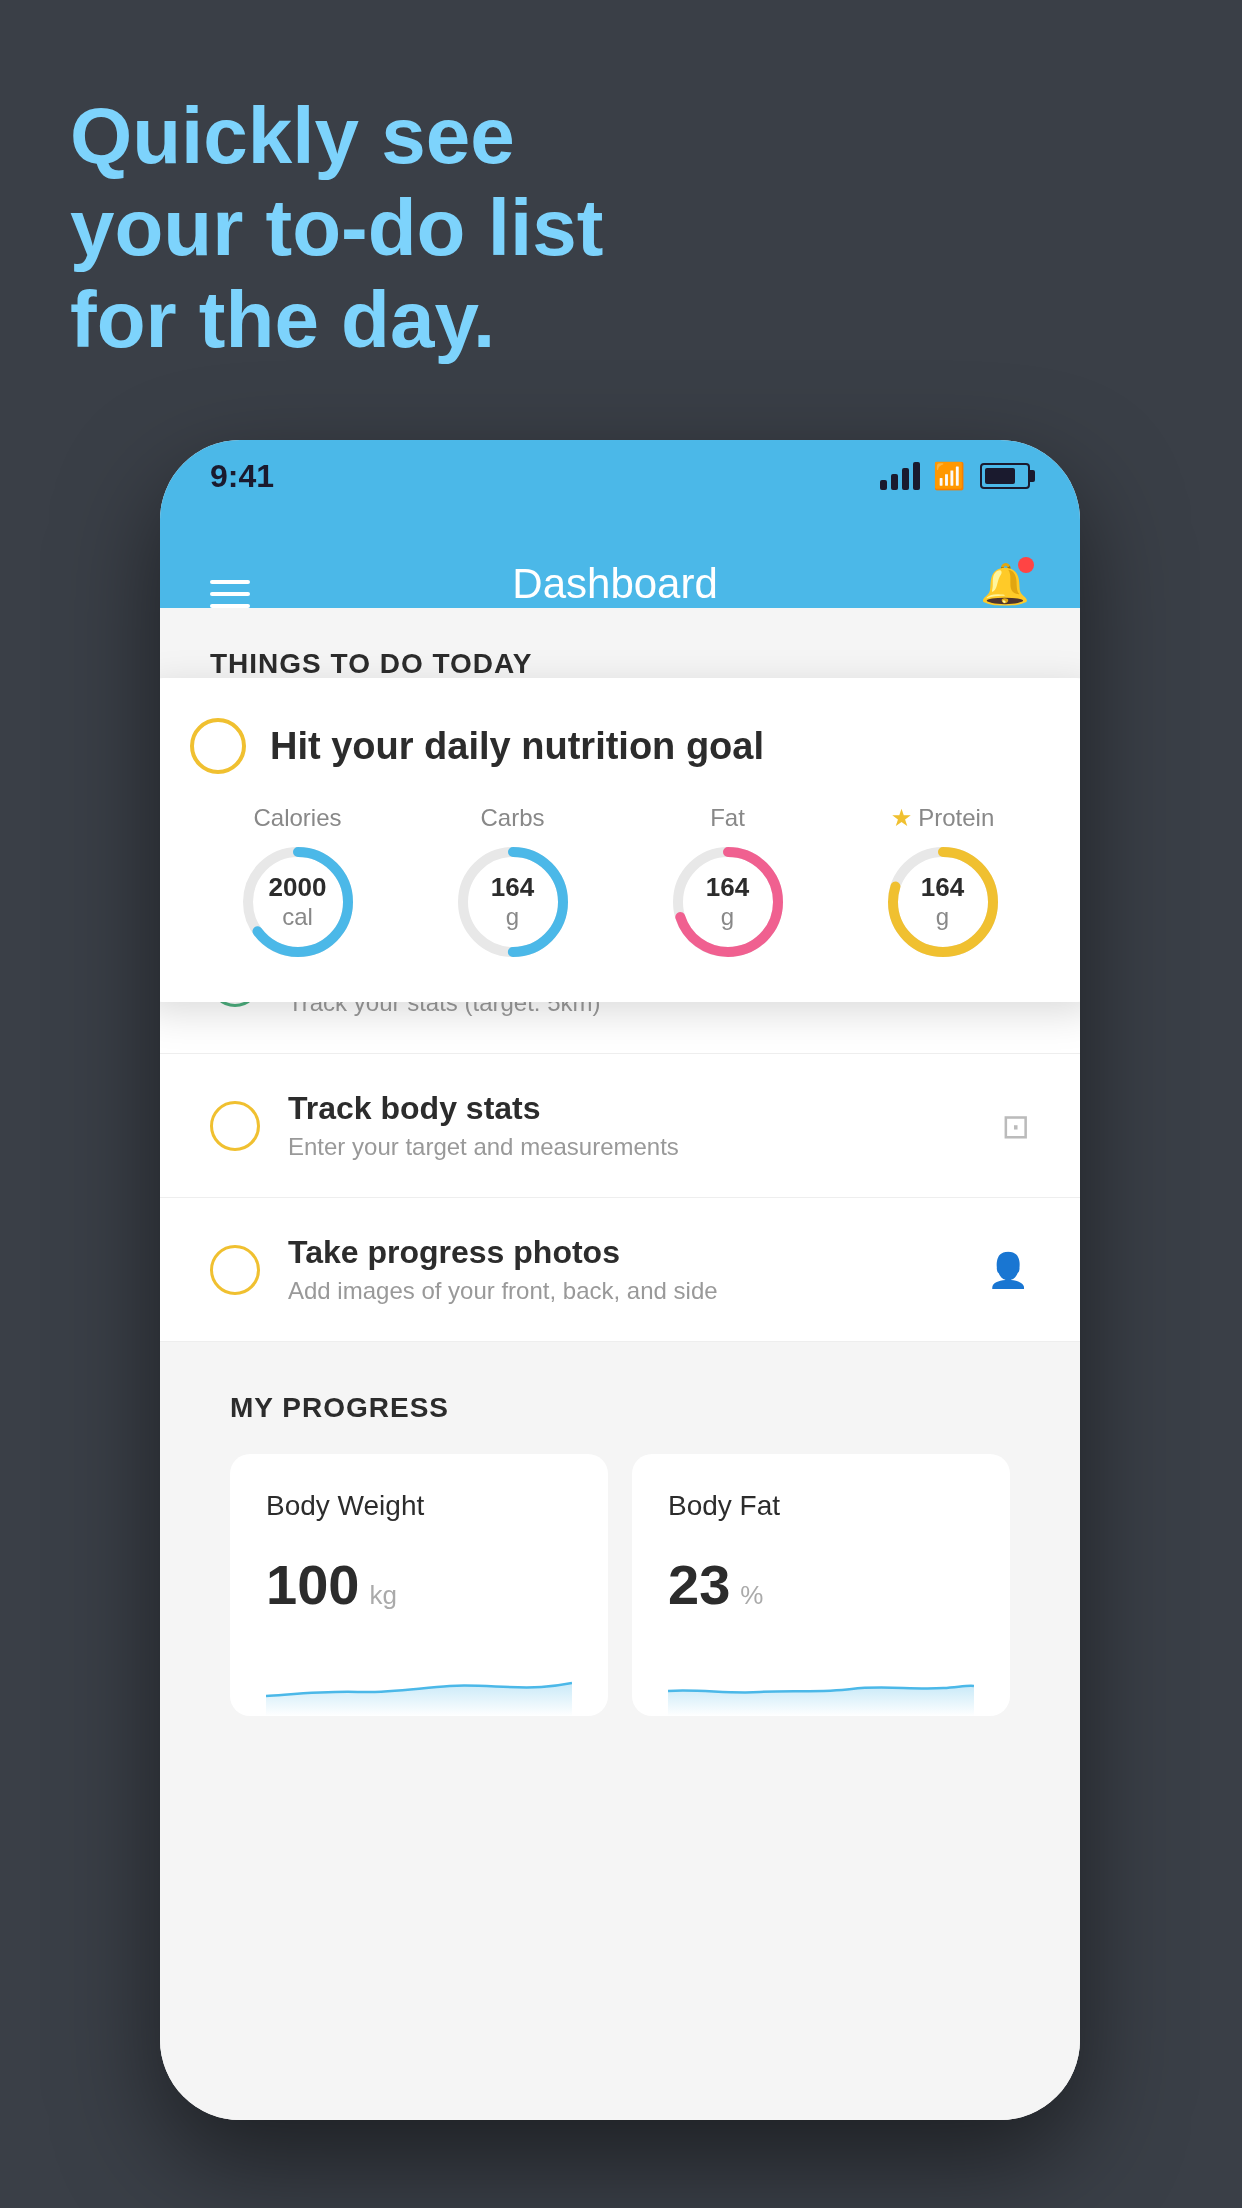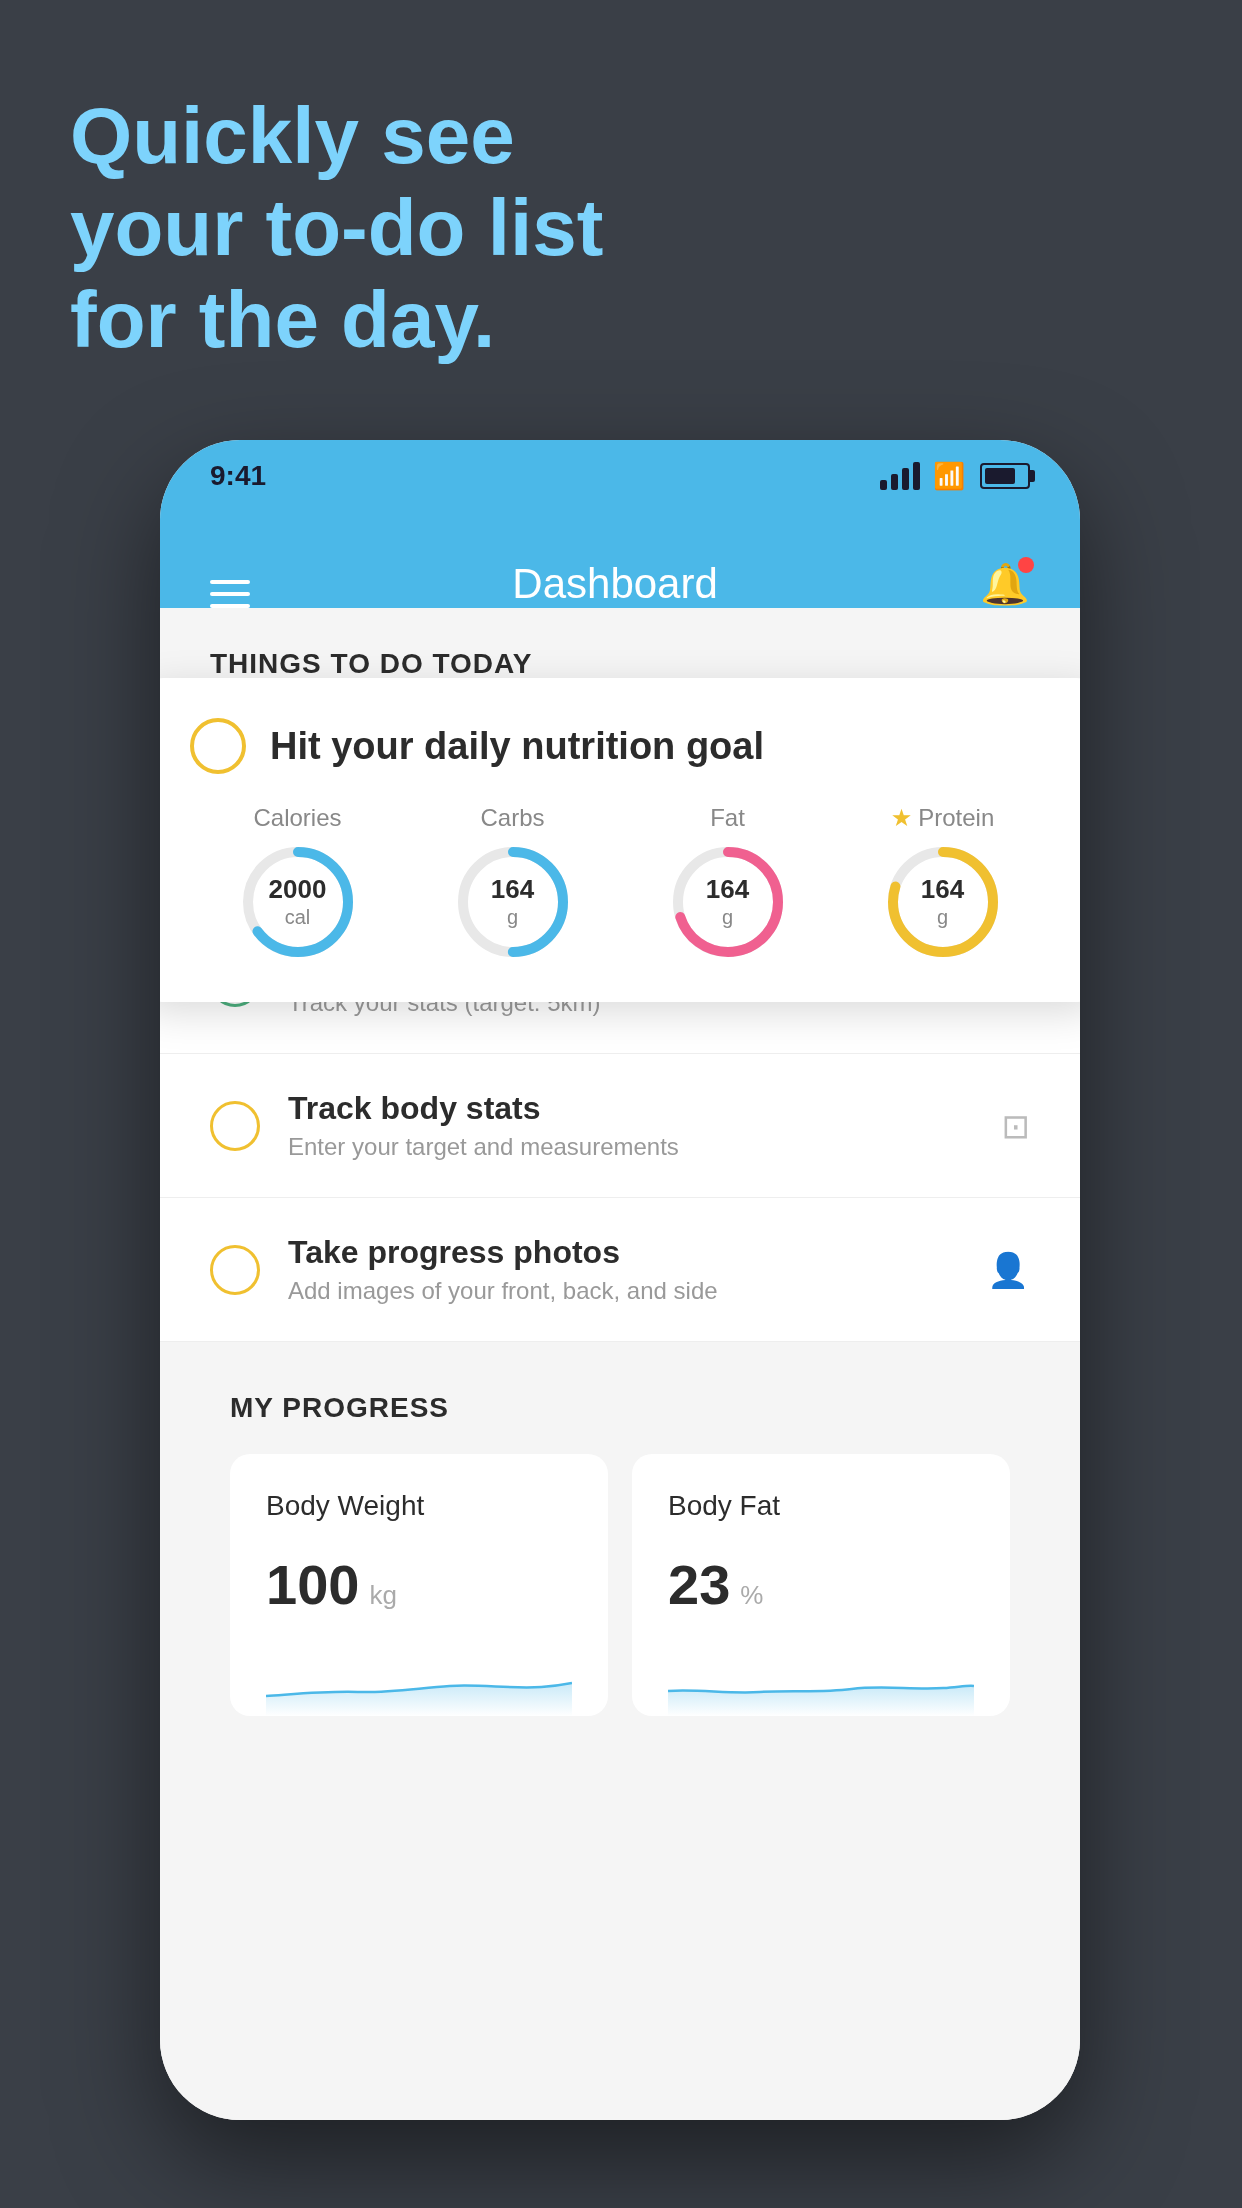--- a/index.html
+++ b/index.html
@@ -42,21 +42,21 @@
     .status-bar {
       background: #4bb8e8;
       height: 72px;
       display: flex;
       align-items: center;
       justify-content: space-between;
       padding: 0 50px;
     }
     .status-time {
       color: #1a1a2e;
-      font-size: 28px;
+      font-size: 32px;
       font-weight: 600;
     }
     .status-icons {
       display: flex;
       align-items: center;
       gap: 14px;
     }
     .signal-bars {
       display: flex;
       align-items: flex-end;
@@ -247,21 +247,21 @@
       text-align: center;
       line-height: 1.2;
     }
     .donut-value {
       font-size: 26px;
       font-weight: 700;
       color: #2c2c2c;
       display: block;
     }
     .donut-unit {
-      font-size: 20px;
+      font-size: 24px;
       color: #888;
       display: block;
     }
 
     
     .todo-list {
       background: white;
       margin-top: 210px;
       position: relative;
       z-index: 5;

